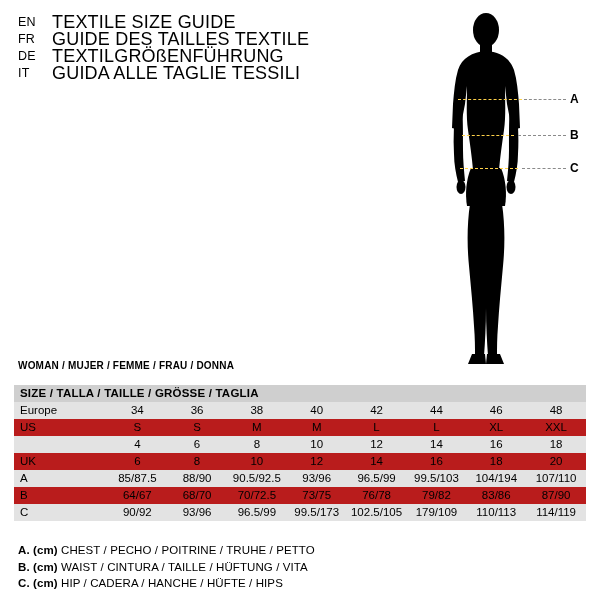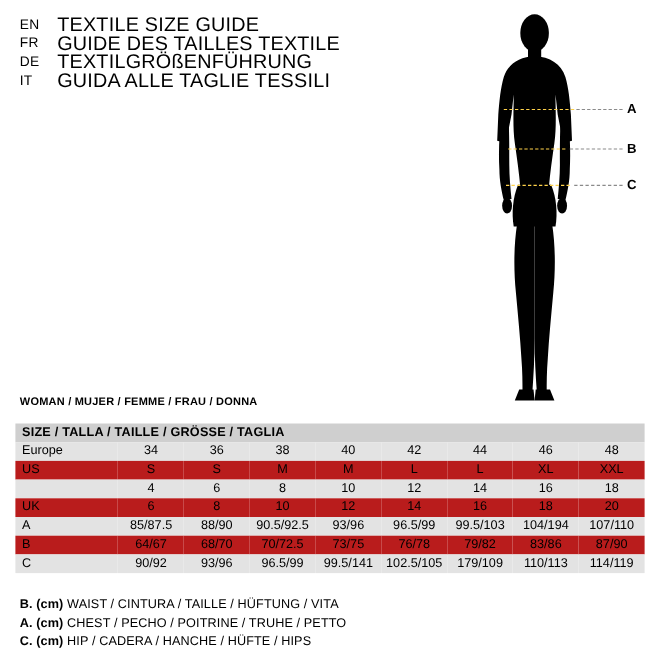--- a/index.html
+++ b/index.html
@@ -299,37 +299,37 @@
         <td class="col-val">76/78</td>
         <td class="col-val">79/82</td>
         <td class="col-val">83/86</td>
         <td class="col-val">87/90</td>
       </tr>
       <tr class="row-alt">
         <td class="label-cell col-label">C</td>
         <td class="col-val">90/92</td>
         <td class="col-val">93/96</td>
         <td class="col-val">96.5/99</td>
-        <td class="col-val">99.5/141</td>
+        <td class="col-val">99.5/173</td>
         <td class="col-val">102.5/105</td>
         <td class="col-val">179/109</td>
         <td class="col-val">110/113</td>
         <td class="col-val">114/119</td>
       </tr>
     </tbody>
   </table>
 
   <div class="notes">
     <div class="note-line">
+      <b>A. (cm)</b>
+      <span>CHEST / PECHO / POITRINE / TRUHE / PETTO</span>
+    </div>
+    <div class="note-line">
       <b>B. (cm)</b>
       <span>WAIST / CINTURA / TAILLE / HÜFTUNG / VITA</span>
-    </div>
-    <div class="note-line">
-      <b>A. (cm)</b>
-      <span>CHEST / PECHO / POITRINE / TRUHE / PETTO</span>
     </div>
     <div class="note-line">
       <b>C. (cm)</b>
       <span>HIP / CADERA / HANCHE / HÜFTE / HIPS</span>
     </div>
   </div>
 
 </div>
 
 </body></html>

